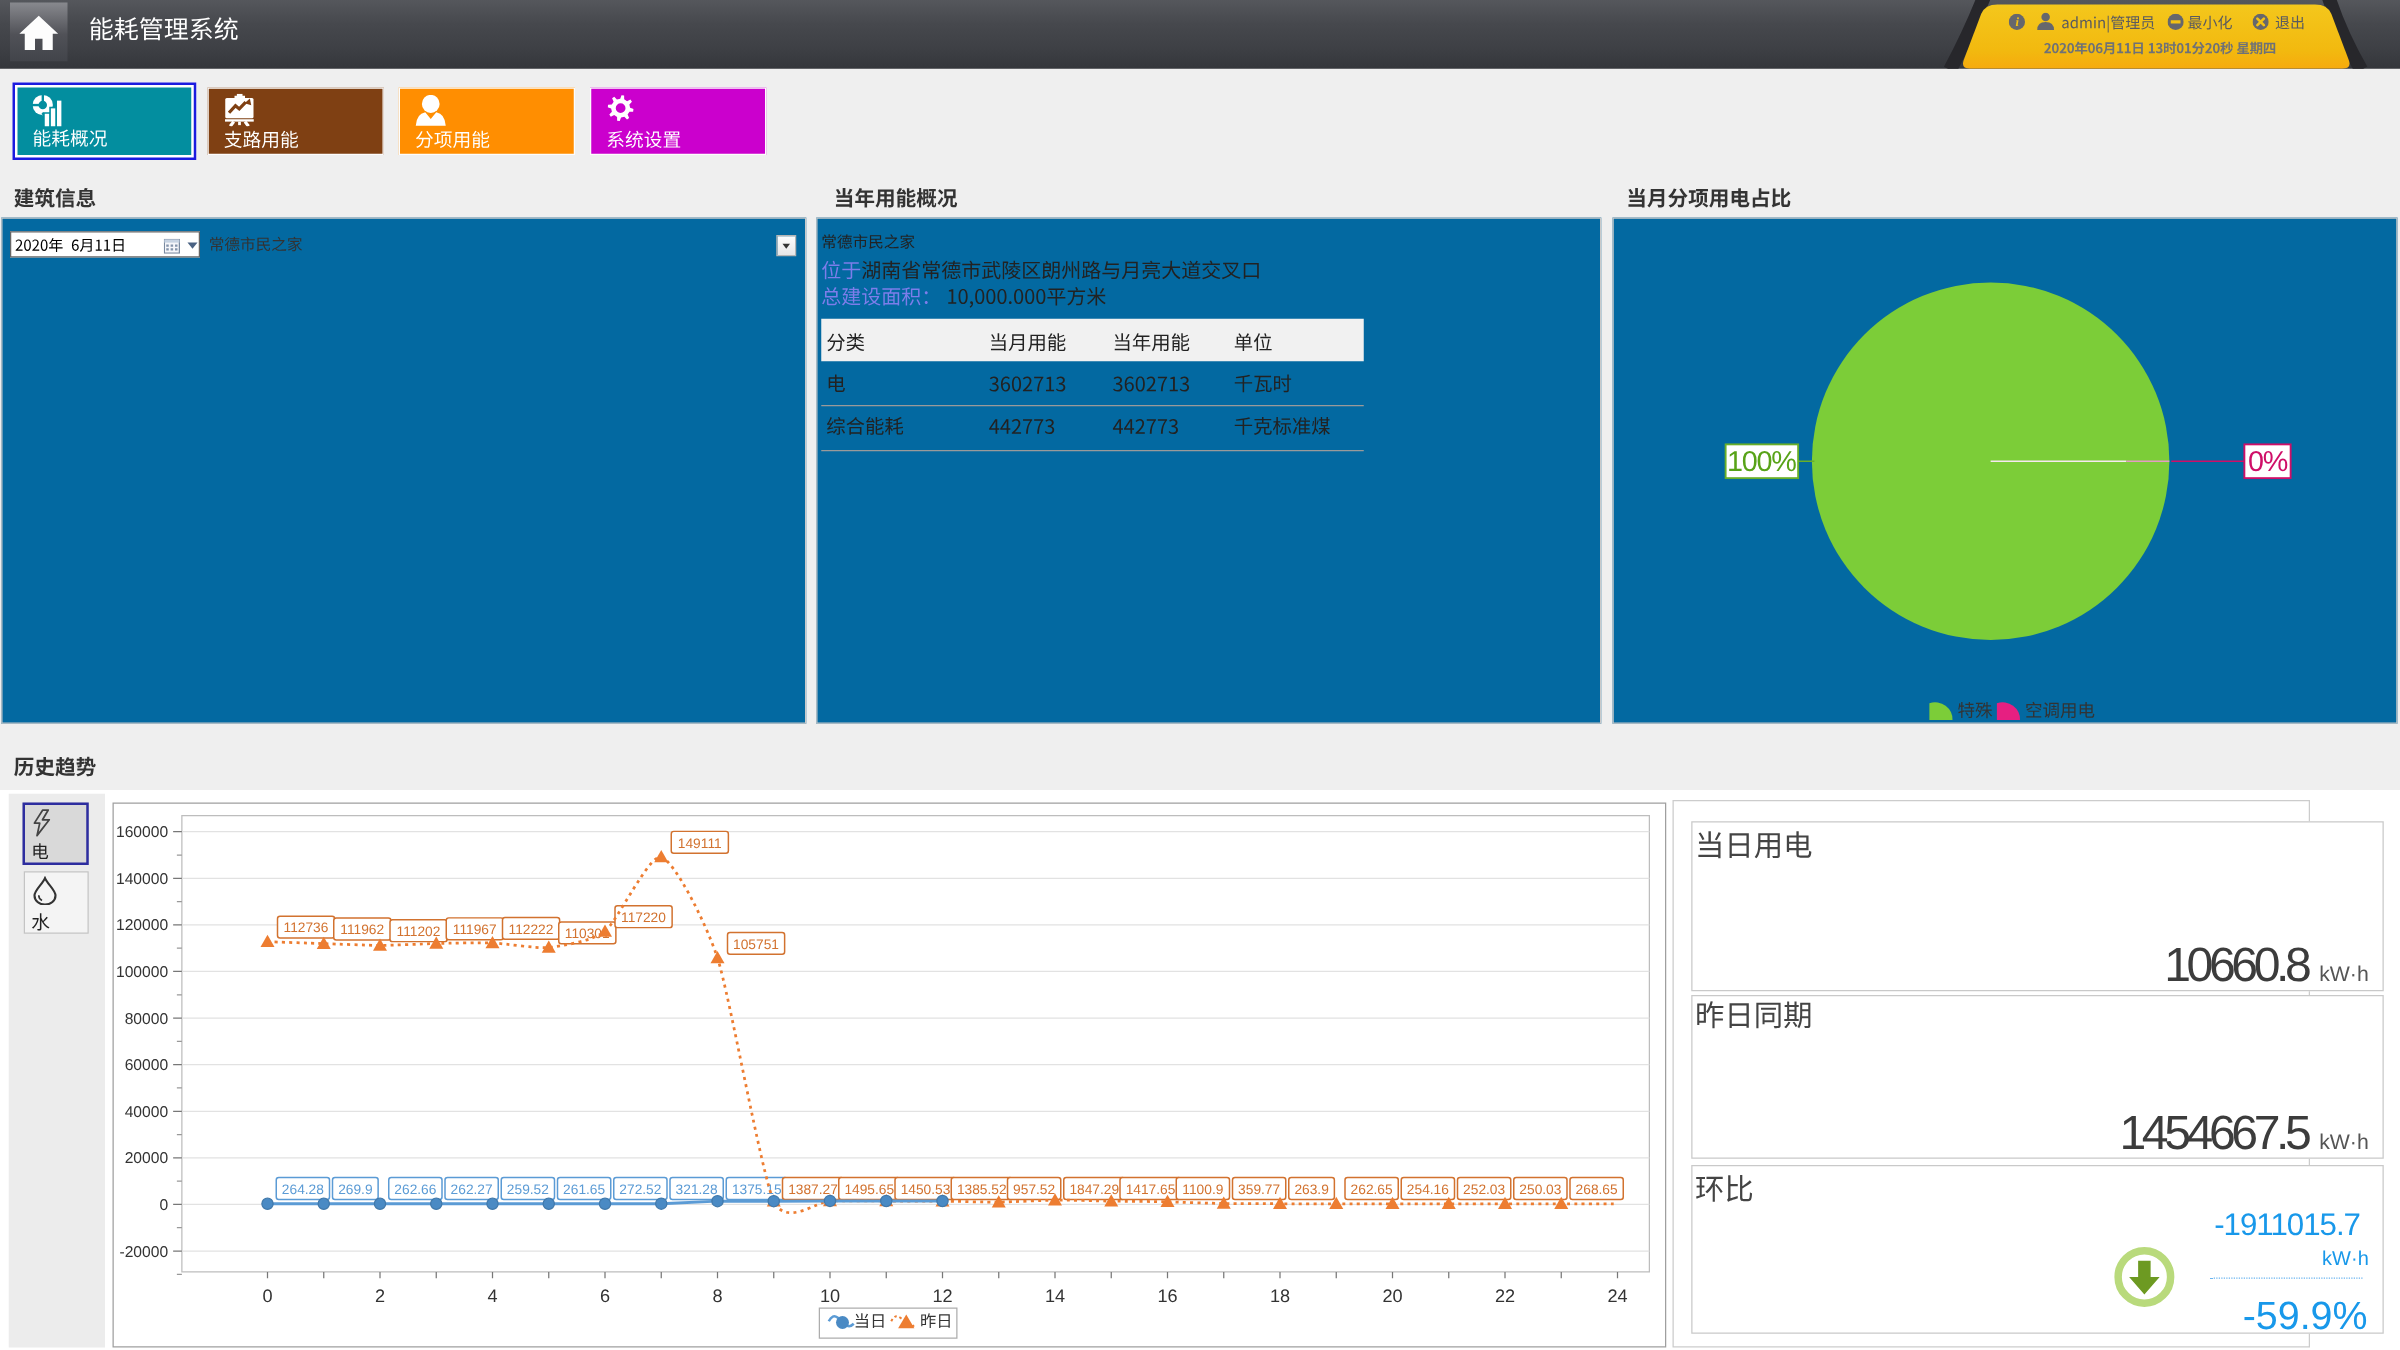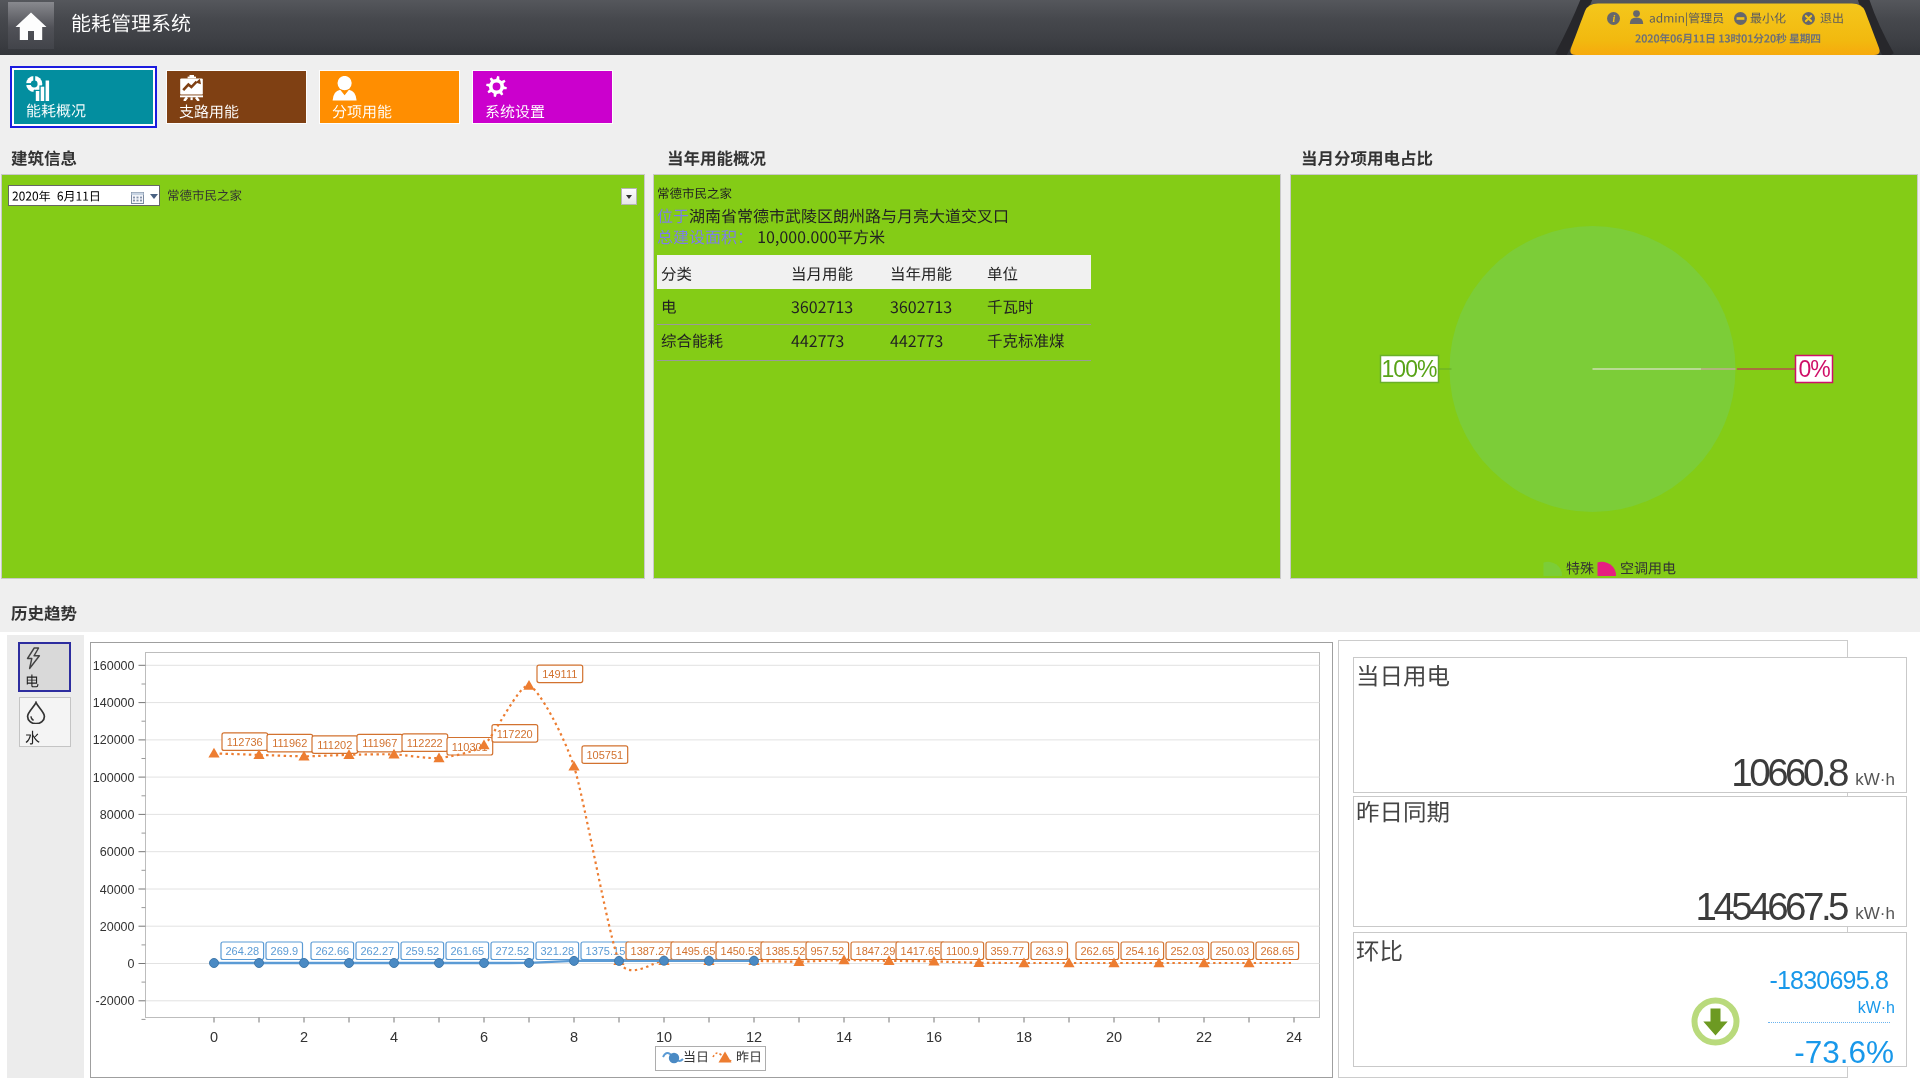--- a/index.html
+++ b/index.html
@@ -6,21 +6,21 @@
   font-family:"Liberation Sans", sans-serif; }
 .abs { position:absolute; }
 #topbar { position:absolute; left:0; top:0; width:1920px; height:55px;
   background:linear-gradient(#55575c 0%, #46484d 35%, #3e4045 70%, #34363b 100%); }
 #homebtn { position:absolute; left:8px; top:2px; width:46px; height:47px;
   background:linear-gradient(#88898e, #505157 55%, #42444a);
   display:flex; align-items:center; justify-content:center; }
 .navbtn { position:absolute; top:70px; width:141px; height:54px; border:1px solid #fdfdfd; }
 #selbox { position:absolute; left:10px; top:66px; width:147px; height:62px;
   border:2px solid #1b1bdf; background:#fff; }
-.panel { position:absolute; top:174px; height:405px; background:#84cc16; border:1px solid #c9c9c9; }
+.panel { position:absolute; top:174px; height:405px; background:#0369a1; border:1px solid #c9c9c9; }
 #datebox { position:absolute; left:6px; top:9.5px; width:152px; height:21.5px; border:1px solid #666; background:#fff; }
 #combo-arrow { position:absolute; left:619px; top:13px; width:16px; height:17px;
   background:linear-gradient(#fdfdfd,#e6e6e8); border:1px solid #b5b5b5; }
 #histband { position:absolute; left:0; top:589px; width:1920px; height:43px; background:#efefef; }
 #botwhite { position:absolute; left:0; top:632px; width:1920px; height:448px; background:#fff; }
 #sidestrip { position:absolute; left:7px; top:635px; width:77px; height:443px; background:#ececec; }
 #btn-elec { position:absolute; left:18px; top:642px; width:53px; height:50px;
   border:2px solid #2d2d9f; background:#d9d9d9; }
 #btn-water { position:absolute; left:19px; top:697px; width:52px; height:50px;
   border:1px solid #c4c4c4; background:#f4f4f4; }
@@ -872,18 +872,18 @@
     <div class="abs" style="left:2px; top:6px;"><svg width="47.0" height="30.6" style="overflow:visible">
           <g transform="translate(0,20.68) scale(0.023500,-0.023500)">
             <use href="#g122" x="0.0" fill="#444"></use>
             <use href="#g123" x="1000.0" fill="#444"></use>
           </g>
         </svg></div>
     <div class="abs" style="left:337px; top:64px;"><svg width="49" height="49" viewBox="0 0 49 49">
 <circle cx="24.5" cy="24.5" r="21" fill="none" stroke="#b9da7c" stroke-width="6"></circle>
 <path d="M19.5 11.5 h10 v13 h7.2 L24.5 38.5 L12.3 24.5 h7.2 Z" fill="#6d9a22"></path>
 </svg></div>
-    <div class="abs" style="right:18px; top:33px; font-size:25px; color:#1898ea; letter-spacing:-0.8px;">-1830695.8</div>
+    <div class="abs" style="right:18px; top:33px; font-size:25px; color:#1898ea; letter-spacing:-0.8px;">-1911015.7</div>
     <div class="abs" style="right:11px; top:66px; font-size:16px; color:#1898ea;">kW·h</div>
     <div class="abs" style="right:16px; top:89px; width:122px; border-bottom:1px dotted #6ab4ef;"></div>
-    <div class="abs" style="right:12px; top:101px; font-size:31.5px; color:#1898ea;">-73.6%</div>
+    <div class="abs" style="right:12px; top:101px; font-size:31.5px; color:#1898ea;">-59.9%</div>
   </div>
 </div>
 
 </body></html>

